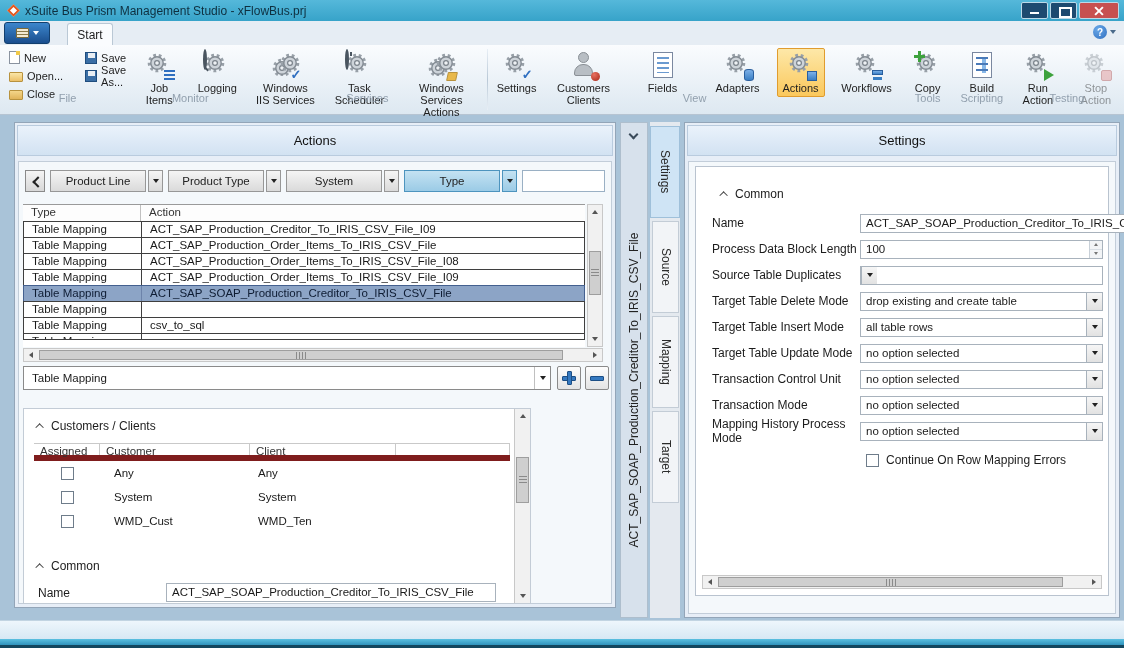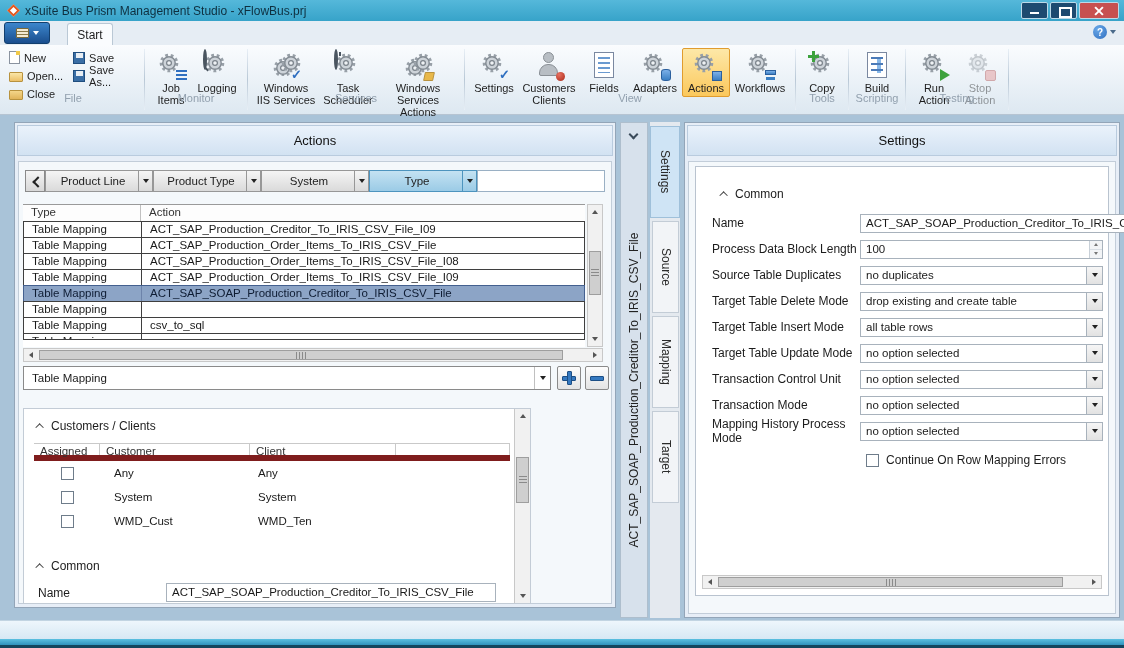--- a/index.html
+++ b/index.html
@@ -32,21 +32,21 @@
     border:1px solid #bac8d5; border-bottom:none; border-radius:3px 3px 0 0; display:flex; align-items:center; justify-content:center;
     font-size:12px; color:#1e1e1e;margin-left:12px; }
   .help-btn { position:absolute; right:8px; top:4px; display:flex; align-items:center; gap:3px; }
   .help-circle { width:14px; height:14px; border-radius:50%; background:radial-gradient(circle at 35% 30%, #6aa8e8, #2f6fc0); color:#fff;
     font-size:10px; font-weight:bold; display:flex; align-items:center; justify-content:center; }
   .help-btn .caret-down { border-top-color:#4a6a8a; }
 
   
   .ribbon-body { position:absolute; left:0; top:45px; width:1124px; height:70px;
     background:linear-gradient(#fafcfe,#dde8f1); border-bottom:1px solid #b6c4d2; display:flex; align-items:stretch; padding-left:2px; }
-  .rgroup { position:relative; display:flex; align-items:flex-start; padding:3px 5px 14px; }
+  .rgroup { position:relative; display:flex; align-items:flex-start; padding:3px 5px 14px;gap:12px; }
   .rgroup-label { position:absolute; left:0; right:0; bottom:10px; text-align:center; font-size:11px; color:#92a0ae; }
   .rsep { width:1px; margin:4px 0 4px; background:linear-gradient(#e8eff6,#b9c8d6,#e8eff6); }
   .rbtn { display:flex; flex-direction:column; align-items:center; padding:2px 2px; border:1px solid transparent; border-radius:2px; }
   .rbtn .ico { width:30px; height:30px; position:relative; flex:none; }
   .rbtn .lbl { font-size:11px; line-height:12px; text-align:center; color:#1e1e1e; margin-top:1px; }
   .rbtn.active { background:linear-gradient(#fde8a8,#fbc85c); border-color:#e09c2e; }
   .rbtn.disabled { opacity:.45; }
   .fcol { display:flex; flex-direction:column; gap:3px; padding-top:2px; }
   .fitem { display:flex; align-items:center; gap:4px; font-size:11px; color:#1e1e1e; padding:0 2px; height:15px; }
   svg.gear { width:28px; height:28px; position:absolute; left:1px; top:0; }
@@ -86,21 +86,21 @@
   
   .panel { position:absolute; background:#e7eef7; border:1px solid #93a5b8; }
   .panel-header { position:absolute; left:2px; right:2px; top:2px; height:31px; background:linear-gradient(#eaf2fb,#d2e2f2);
     border:1px solid #b9cbde; display:flex; align-items:center; justify-content:center; font-size:13px; color:#111; }
   .panel-body { position:absolute; left:3px; right:3px; top:38px; bottom:3px; background:#f4f8fb; border:1px solid #c2cdd9; }
 
   .actions-panel  { left:14px;  top:122px; width:602px; height:486px; }
   .settings-panel { left:684px; top:122px; width:436px; height:496px; }
 
   
-  .filter-row { position:absolute; left:6px; right:6px; top:8px; height:22px; display:flex; align-items:center; }
+  .filter-row { position:absolute; left:6px; right:6px; top:8px; height:22px; display:flex; gap:5px; align-items:center; }
   .back-btn { width:20px; height:22px; background:linear-gradient(#f4f4f4,#d8d8d8); border:1px solid #8a8a8a; position:relative; flex:none; }
   .back-btn::after { content:""; position:absolute; left:8px; top:7px; width:6px; height:6px; border-left:2px solid #222; border-bottom:2px solid #222; transform:rotate(45deg); }
   .pill { height:22px; width:96px; background:linear-gradient(#f5f5f5,#dadada); border:1px solid #979797; font-size:11.5px; color:#222;
     display:flex; align-items:center; justify-content:center; flex:none; }
   .pill-dd { width:15px; height:22px; background:linear-gradient(#f5f5f5,#dadada); border:1px solid #979797; display:flex; align-items:center; justify-content:center; flex:none; margin-left:-3px; }
   .pill-dd .tri { width:0; height:0; border-left:3.5px solid transparent; border-right:3.5px solid transparent; border-top:4px solid #222; }
   .pill.hl, .pill-dd.hl { background:linear-gradient(#c4e2f2,#9bcbe6); border-color:#4d94be; }
   .filter-input { flex:1; height:22px; background:#fff; border:1px solid #9ab0c4; }
 
   
@@ -631,21 +631,20 @@
                 </i>
                 <i>
                   <span class="td"></span>
                 </i>
               </span>
           </span>
         </div>
         <div class="frow">
           <span class="flabel">Source Table Duplicates</span>
           <span class="fctrl">
-            <span class="val">no duplicates</span>
             <span class="dd">
                 <span class="tri"></span>
               </span>
           </span>
         </div>
         <div class="frow">
           <span class="flabel">Target Table Delete Mode</span>
           <span class="fctrl">
             <span class="val">drop existing and create table</span>
             <span class="dd">

